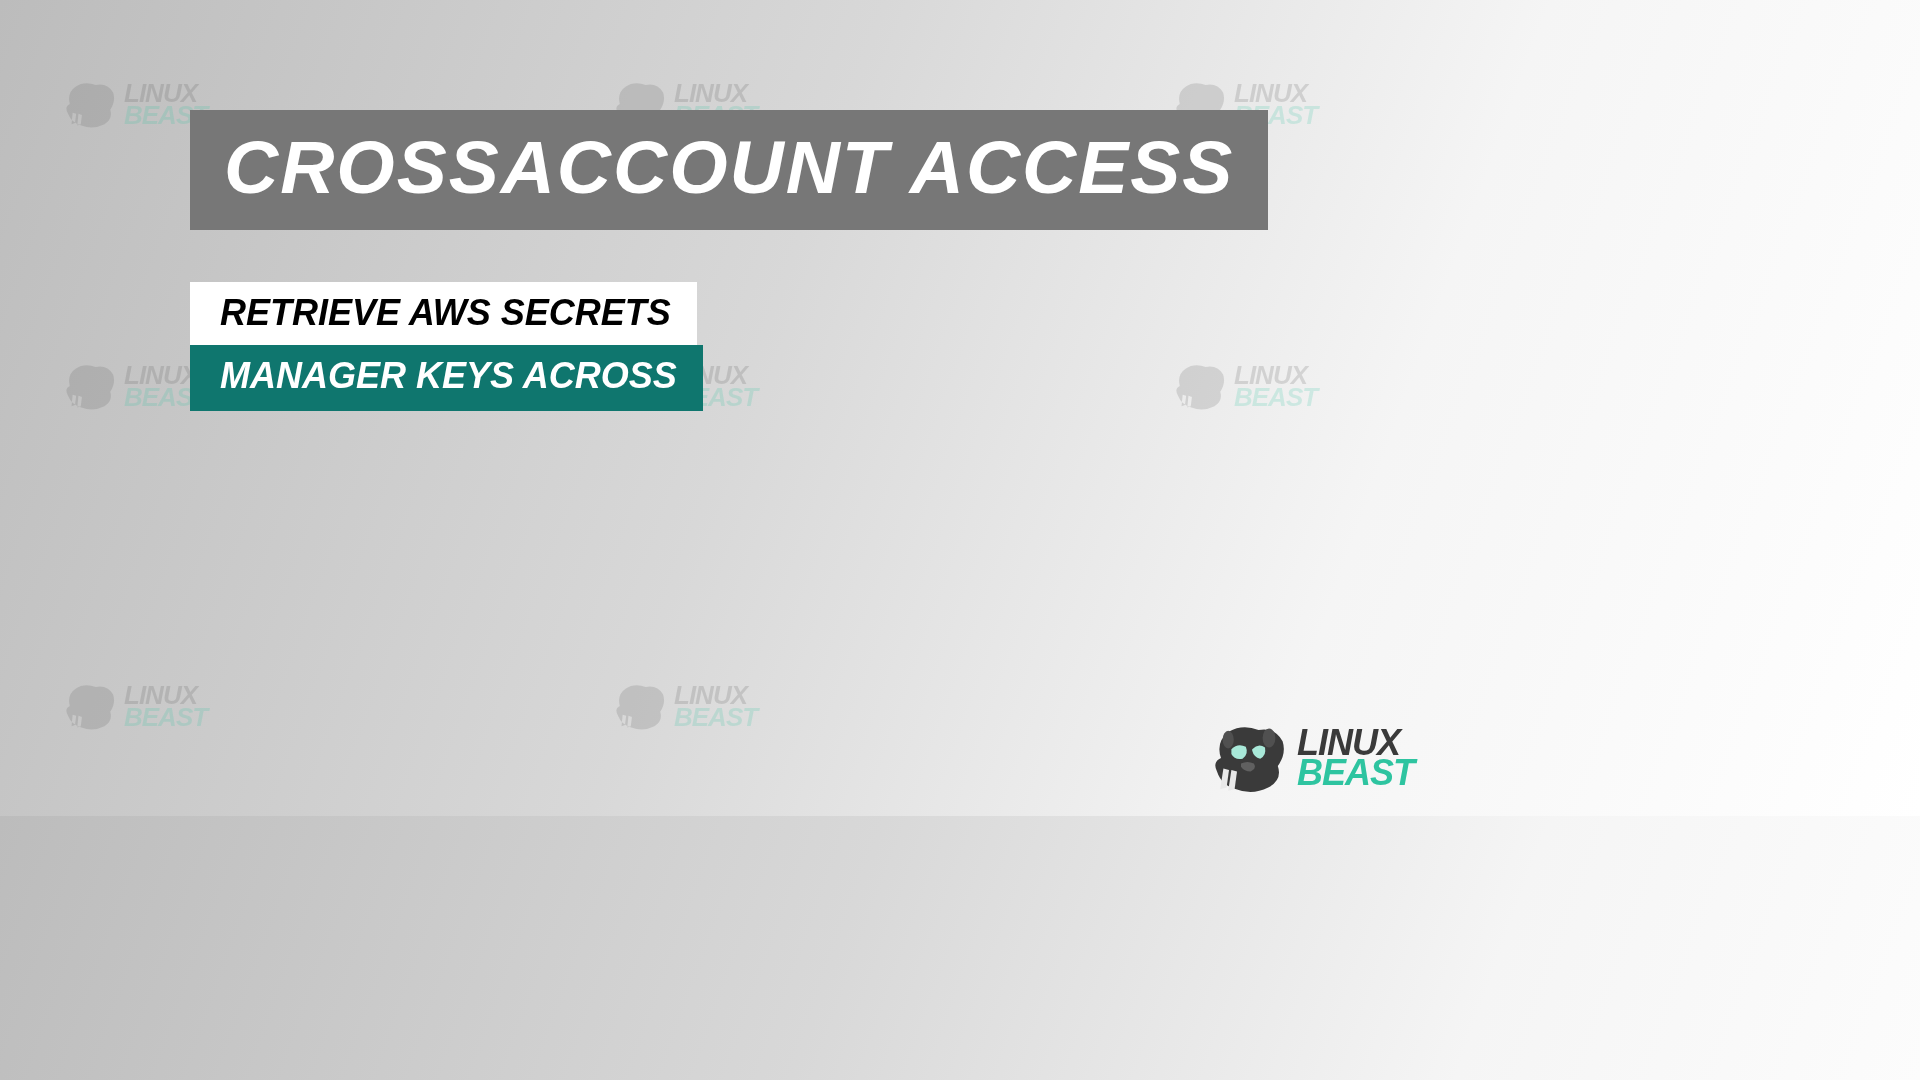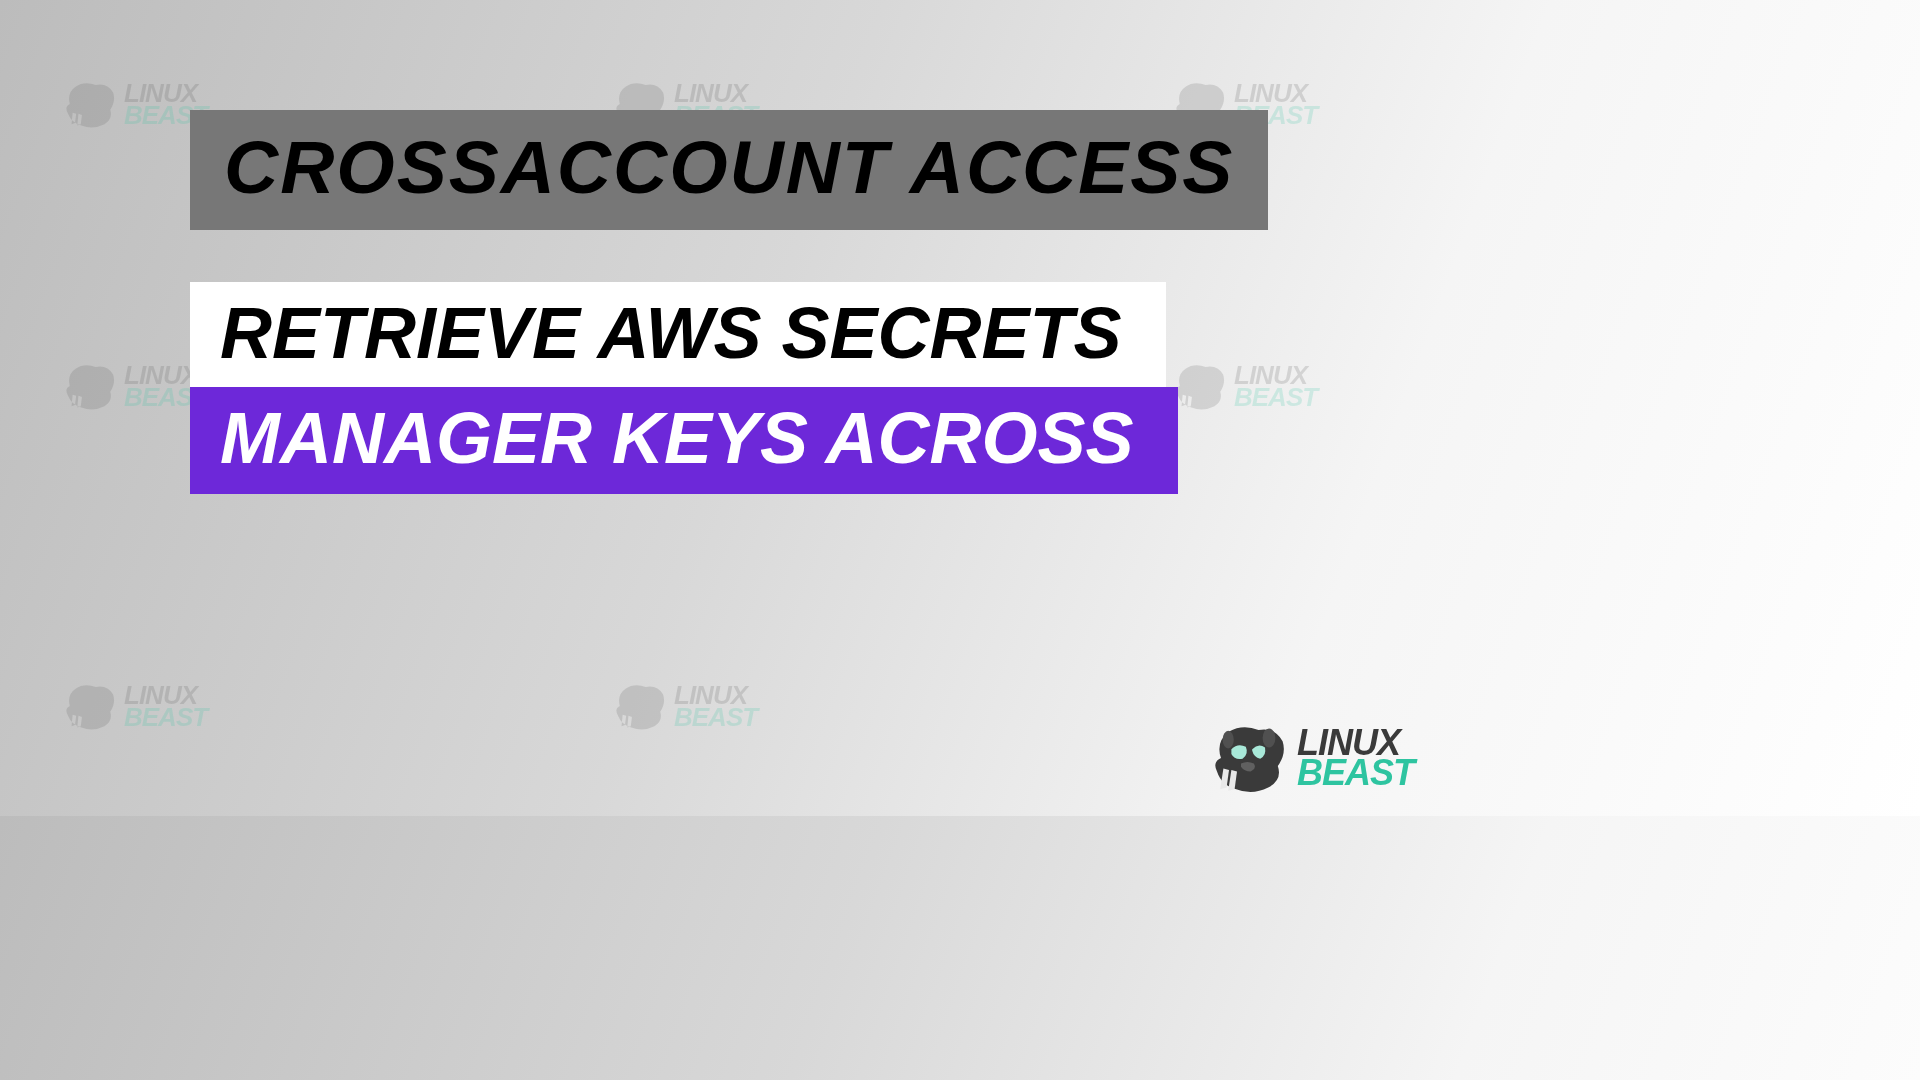--- a/index.html
+++ b/index.html
@@ -41,41 +41,41 @@
     .content {
       position: absolute;
       top: 110px;
       left: 190px;
       display: flex;
       flex-direction: column;
       align-items: flex-start;
     }
     .title-box {
       background: #777777;
-      color: #000000;
+      color: #ffffff;
       font-weight: 900;
       font-size: 75px;
       letter-spacing: 2px;
       padding: 14px 34px 20px 34px;
       margin-bottom: 54px;
       font-style: italic;
       text-align: right;
     }
     .line {
       font-weight: 900;
-      font-size: 72px;
+      font-size: 36px;
       font-style: italic;
       letter-spacing: 0px;
-      padding: 10px 45px 14px 30px;
+      padding: 10px 26px 14px 30px;
       line-height: 1.15;
       white-space: nowrap;
       margin-top: -2px;
     }
     .white-bg { background: #ffffff; color: #000000; }
-    .green-bg { background: #6d28d9; color: #ffffff; }
+    .green-bg { background: #0f766e; color: #ffffff; }
 
     .main-logo {
       position: absolute;
       bottom: 22px;
       right: 38px;
       display: flex;
       align-items: center;
       gap: 6px;
     }
     .main-logo svg {

